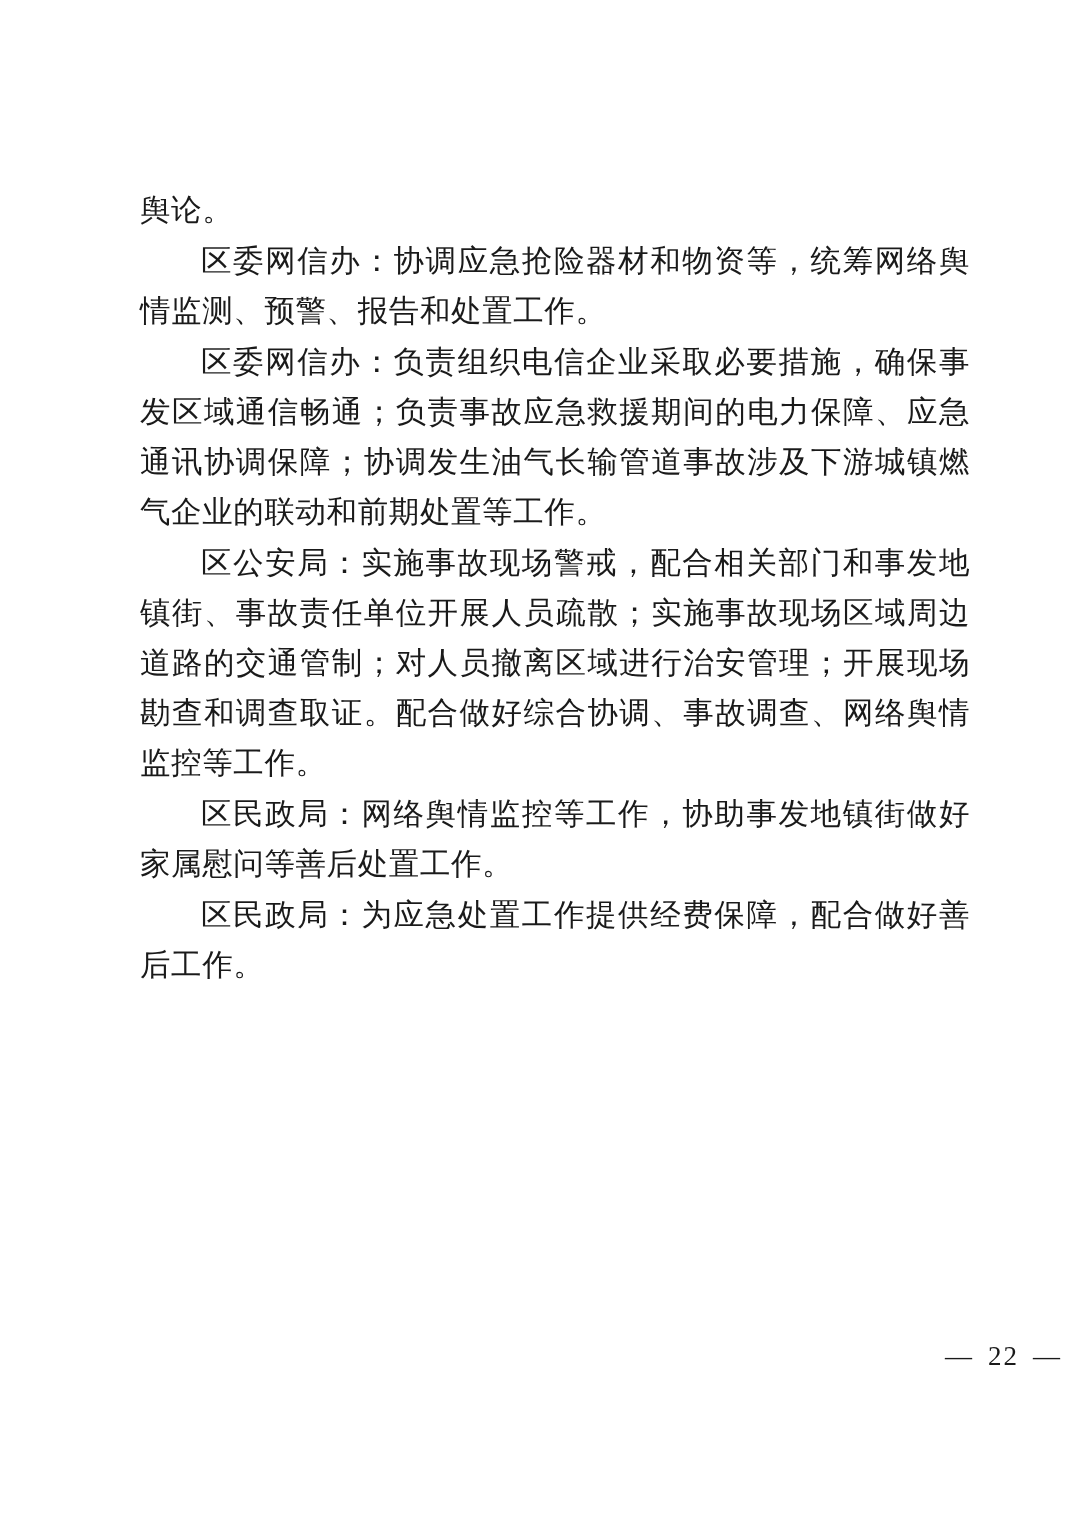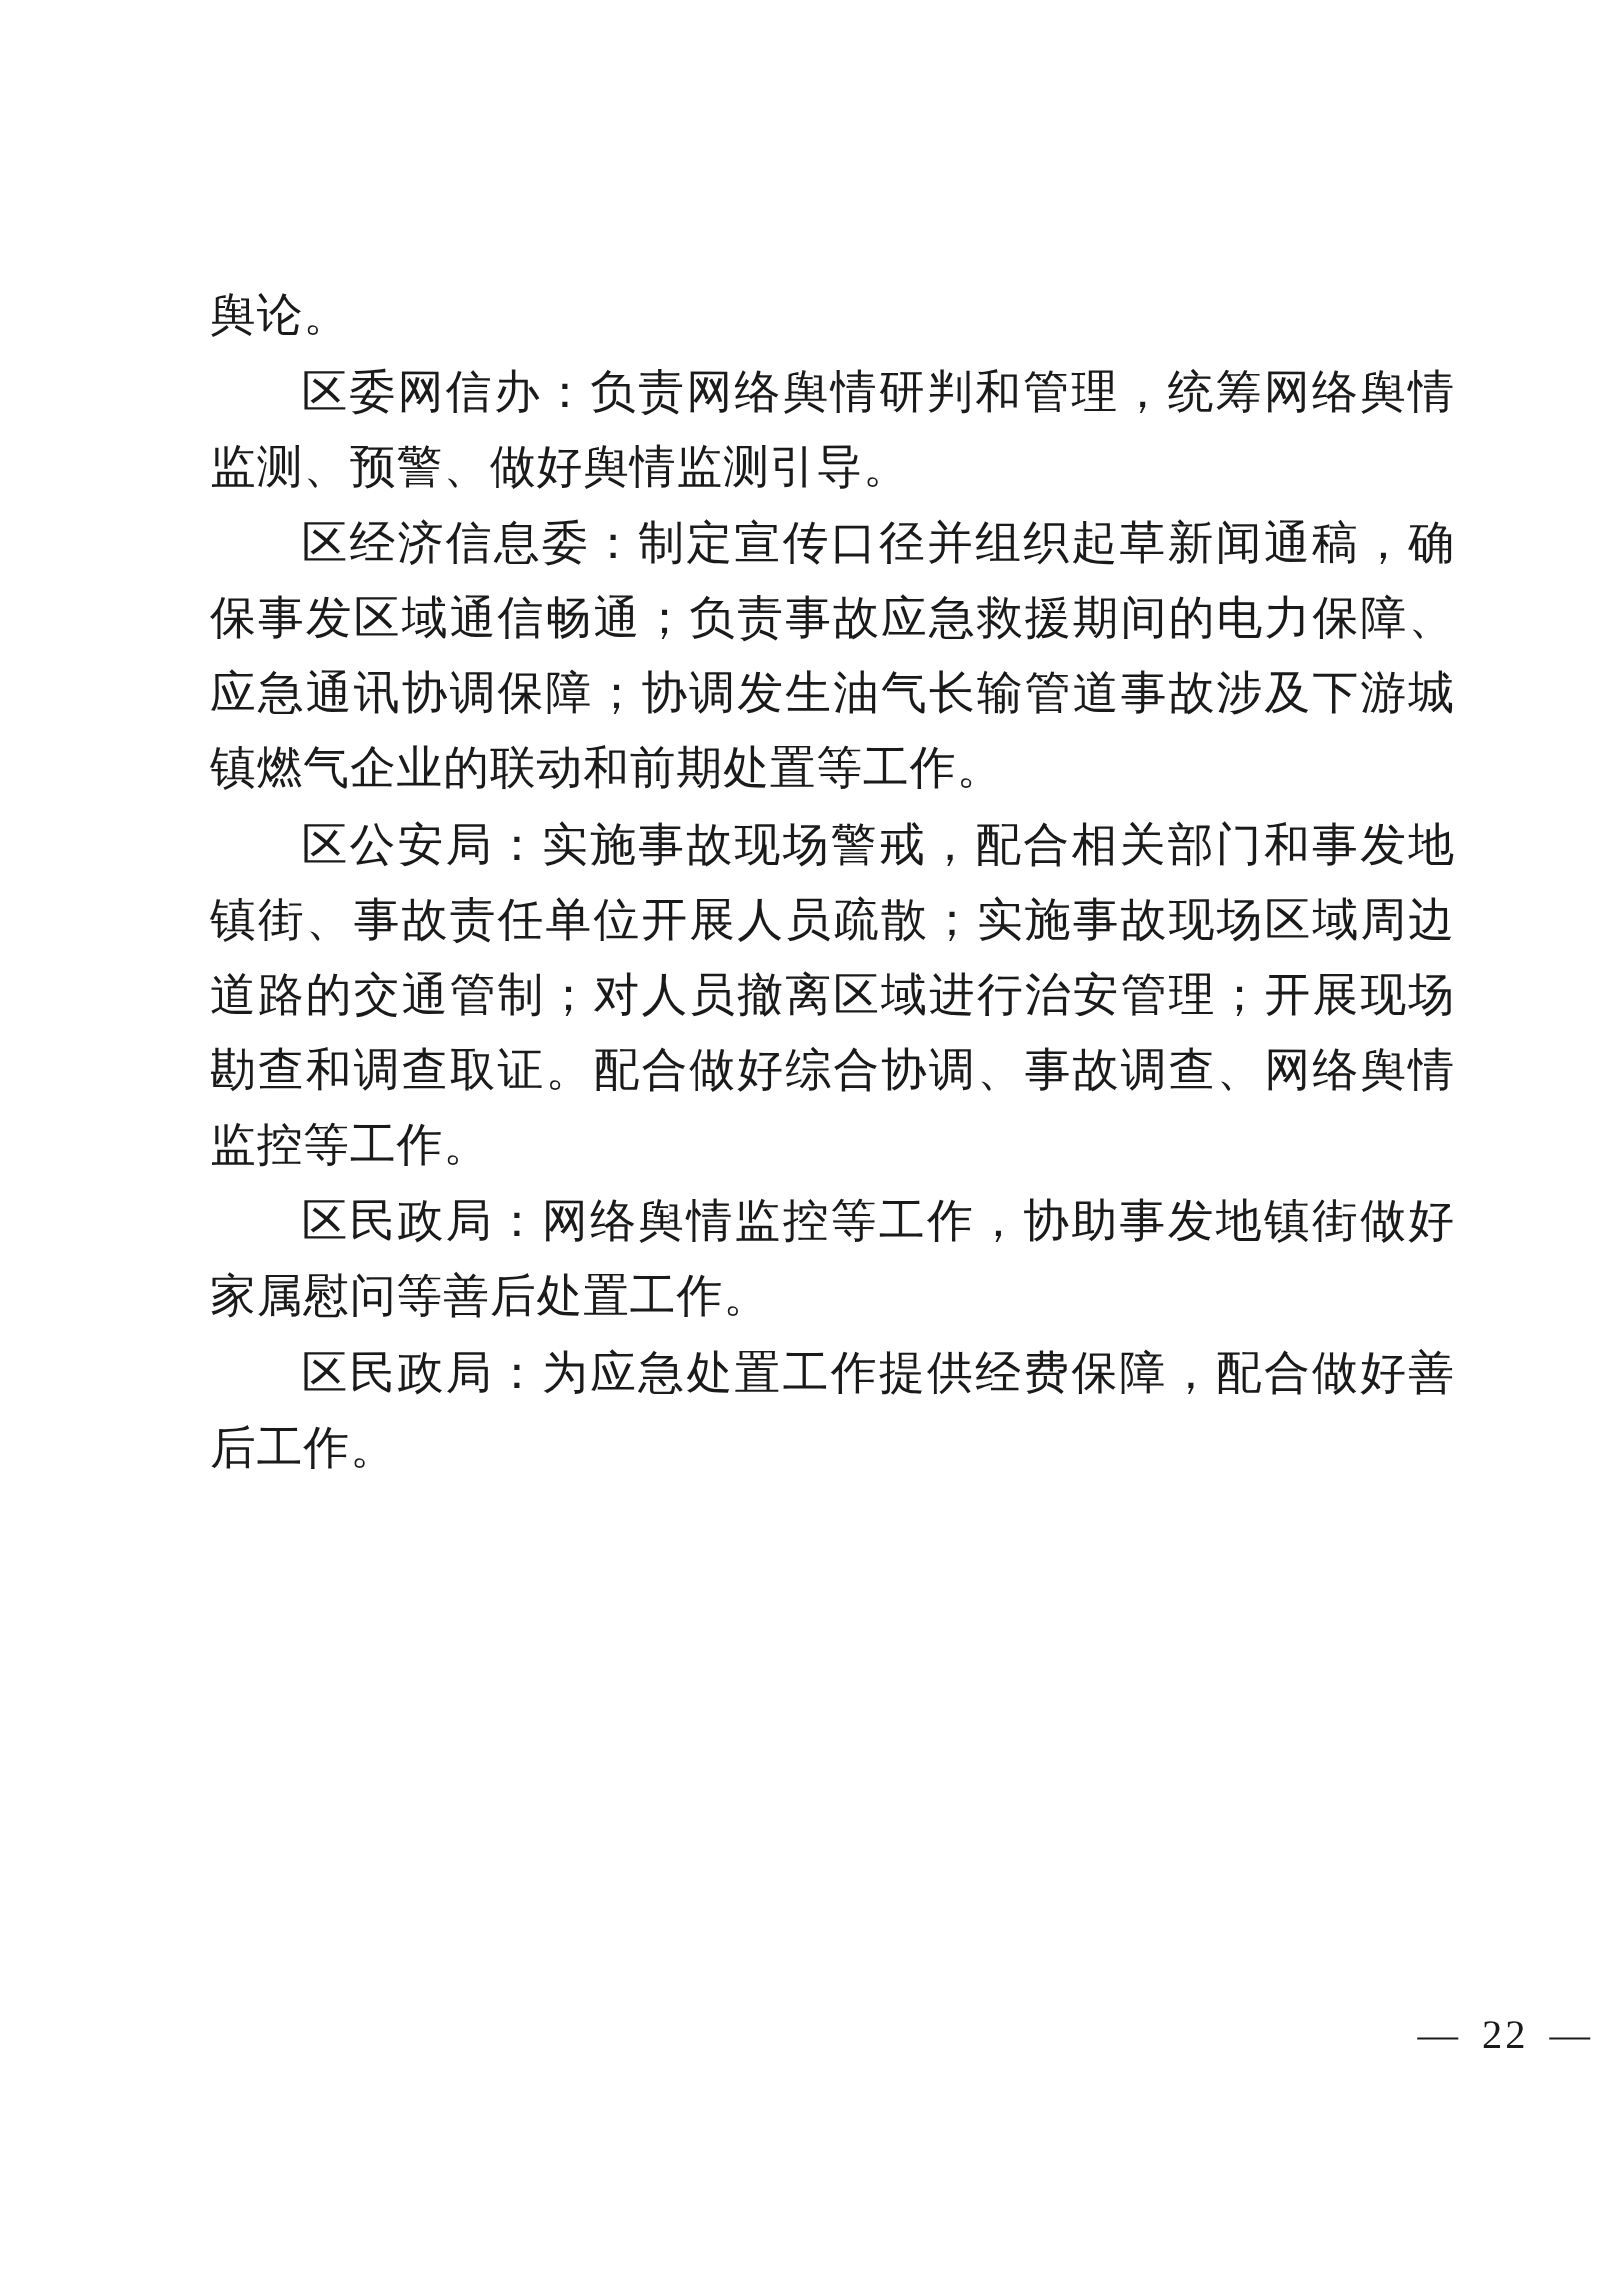--- a/index.html
+++ b/index.html
@@ -54,22 +54,22 @@
     display: inline-block;
     padding: 0 14px;
   }
 </style>
 </head>
 <body>
 
 <div class="page">
   <div class="doc-body">
     <p class="para noindent">舆论。</p>
-    <p class="para">区委网信办：负责网络舆情研判和管理，统筹网络舆情监测、预警、做好舆情监测引导。</p>
-    <p class="para">区经济信息委：制定宣传口径并组织起草新闻通稿，确保事发区域通信畅通；负责事故应急救援期间的电力保障、应急通讯协调保障；协调发生油气长输管道事故涉及下游城镇燃气企业的联动和前期处置等工作。</p>
+    <p class="para">区委网信办：协调应急抢险器材和物资等，统筹网络舆情监测、预警、报告和处置工作。</p>
+    <p class="para">区委网信办：负责组织电信企业采取必要措施，确保事发区域通信畅通；负责事故应急救援期间的电力保障、应急通讯协调保障；协调发生油气长输管道事故涉及下游城镇燃气企业的联动和前期处置等工作。</p>
     <p class="para">区公安局：实施事故现场警戒，配合相关部门和事发地镇街、事故责任单位开展人员疏散；实施事故现场区域周边道路的交通管制；对人员撤离区域进行治安管理；开展现场勘查和调查取证。配合做好综合协调、事故调查、网络舆情监控等工作。</p>
     <p class="para">区民政局：网络舆情监控等工作，协助事发地镇街做好家属慰问等善后处置工作。</p>
     <p class="para">区民政局：为应急处置工作提供经费保障，配合做好善后工作。</p>
   </div>
   <div class="footer">
     <span class="dash">—</span><span>22</span><span class="dash">—</span>
   </div>
 </div>
 
 </body></html>

